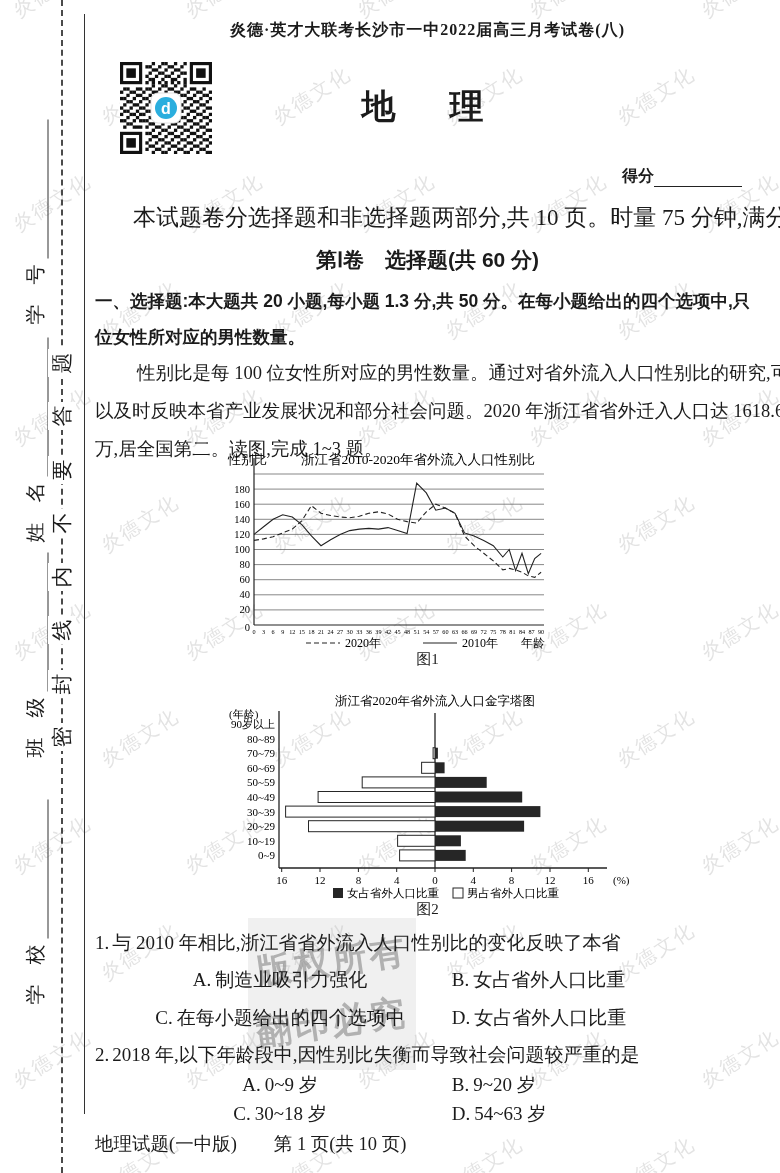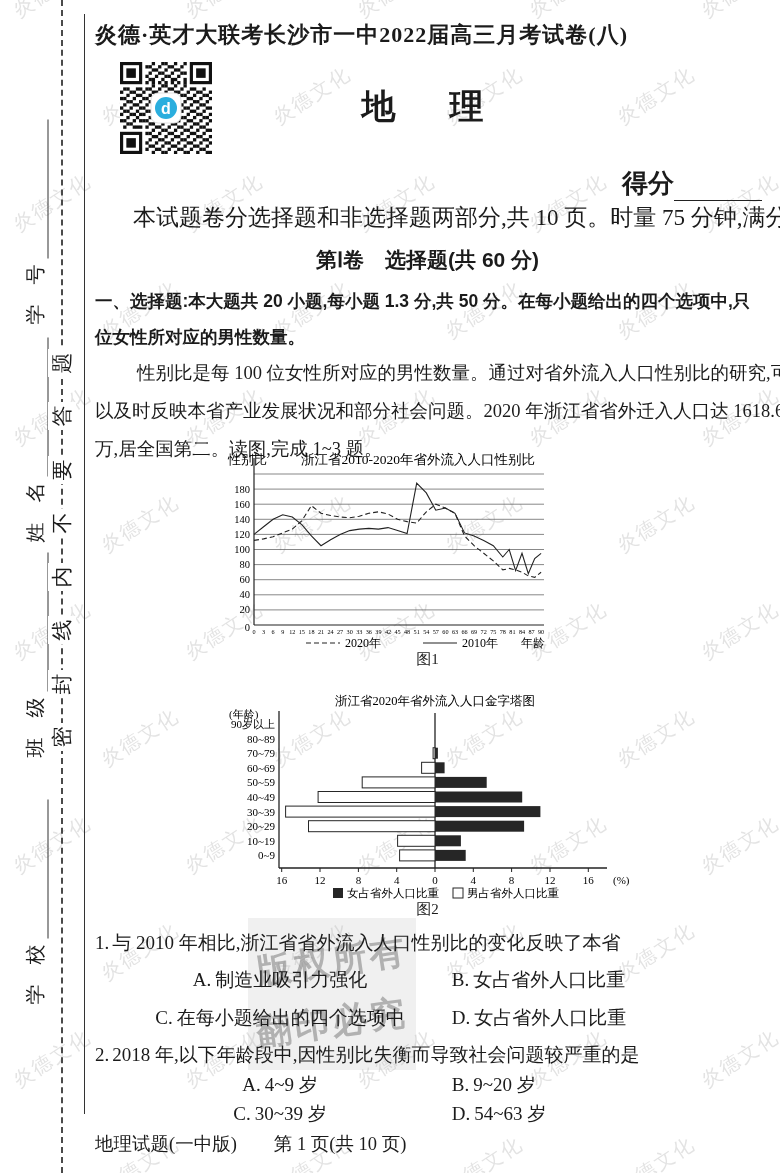--- a/index.html
+++ b/index.html
@@ -36,25 +36,25 @@
     position:absolute;width:205px;height:26px;transform:rotate(-90deg);
     font-size:20px;display:flex;align-items:flex-end;z-index:3;white-space:nowrap;
   }
   .f-line{display:inline-block;flex:1;border-bottom:1.3px solid #333;margin-left:6px;height:20px;}
   .seal-char{
     position:absolute;left:48px;width:28px;height:28px;line-height:28px;text-align:center;
     transform:rotate(-90deg);font-size:21px;background:#fff;z-index:3;
   }
   
   .content{z-index:2;}
-  #header-title{left:95px;top:20px;width:665px;
-    font-weight:bold;font-size:22px;letter-spacing:1px;white-space:nowrap;}
+  #header-title{left:95px;top:20px;width:665px;text-align:center;
+    font-weight:bold;font-size:16px;letter-spacing:1px;white-space:nowrap;}
   #subject-title{left:95px;top:84px;width:665px;text-align:center;
     font-family:"Liberation Sans", sans-serif;font-weight:bold;font-size:34px;letter-spacing:10px;}
-  #score-row{left:622px;top:166px;font-family:"Liberation Sans", sans-serif;font-weight:bold;font-size:26px;}
+  #score-row{left:622px;top:166px;font-family:"Liberation Sans", sans-serif;font-weight:bold;font-size:16px;}
   #score-blank{display:inline-block;width:88px;border-bottom:1.5px solid #222;height:20px;vertical-align:bottom;}
   #exam-info{left:133px;top:202px;font-size:23px;white-space:nowrap;}
   #part-title{left:95px;top:246px;width:665px;text-align:center;
     font-family:"Liberation Sans", sans-serif;font-weight:bold;font-size:21px;}
   .intro-line{left:95px;font-family:"Liberation Sans", sans-serif;font-weight:bold;font-size:17.5px;white-space:nowrap;}
   .passage-line{left:95px;font-size:18.5px;white-space:nowrap;}
   .fig-caption{left:95px;width:665px;text-align:center;font-size:15px;}
   .q-stem{left:95px;font-size:19px;white-space:nowrap;text-align:center;}
   .q-num{margin-right:3px;}
   .opt-row{left:113px;width:655px;font-size:19px;white-space:nowrap;}
@@ -606,21 +606,21 @@
 </div>
 <div class="abs content opt-row" style="top:1005px">
   <span class="opt-col1"><span class="opt-label">C.</span><span>在每小题给出的四个选项中</span></span>
   <span><span class="opt-label">D.</span><span>女占省外人口比重</span></span>
 </div>
 
 <div class="abs content q-stem" style="top:1042px">
   <span class="q-num">2.</span><span>2018 年,以下年龄段中,因性别比失衡而导致社会问题较严重的是</span>
 </div>
 <div class="abs content opt-row" style="top:1072px">
-  <span class="opt-col1"><span class="opt-label">A.</span><span>4~9 岁</span></span>
+  <span class="opt-col1"><span class="opt-label">A.</span><span>0~9 岁</span></span>
   <span><span class="opt-label">B.</span><span>9~20 岁</span></span>
 </div>
 <div class="abs content opt-row" style="top:1101px">
-  <span class="opt-col1"><span class="opt-label">C.</span><span>30~39 岁</span></span>
+  <span class="opt-col1"><span class="opt-label">C.</span><span>30~18 岁</span></span>
   <span><span class="opt-label">D.</span><span>54~63 岁</span></span>
 </div>
 
 <div class="abs content" id="footer">地理试题(一中版)　　第 1 页(共 10 页)</div>
 
 </body></html>

